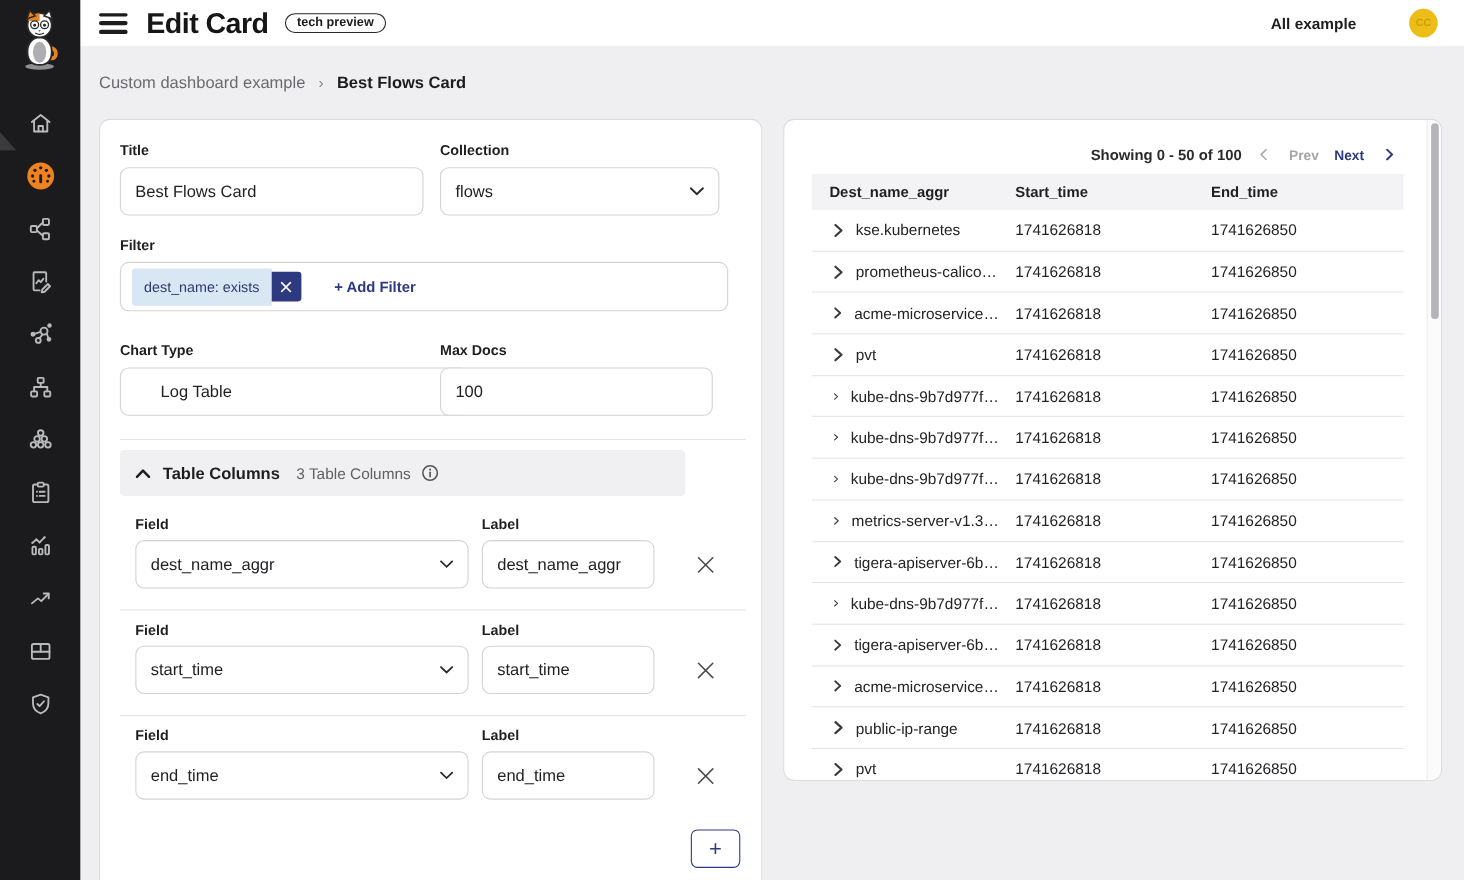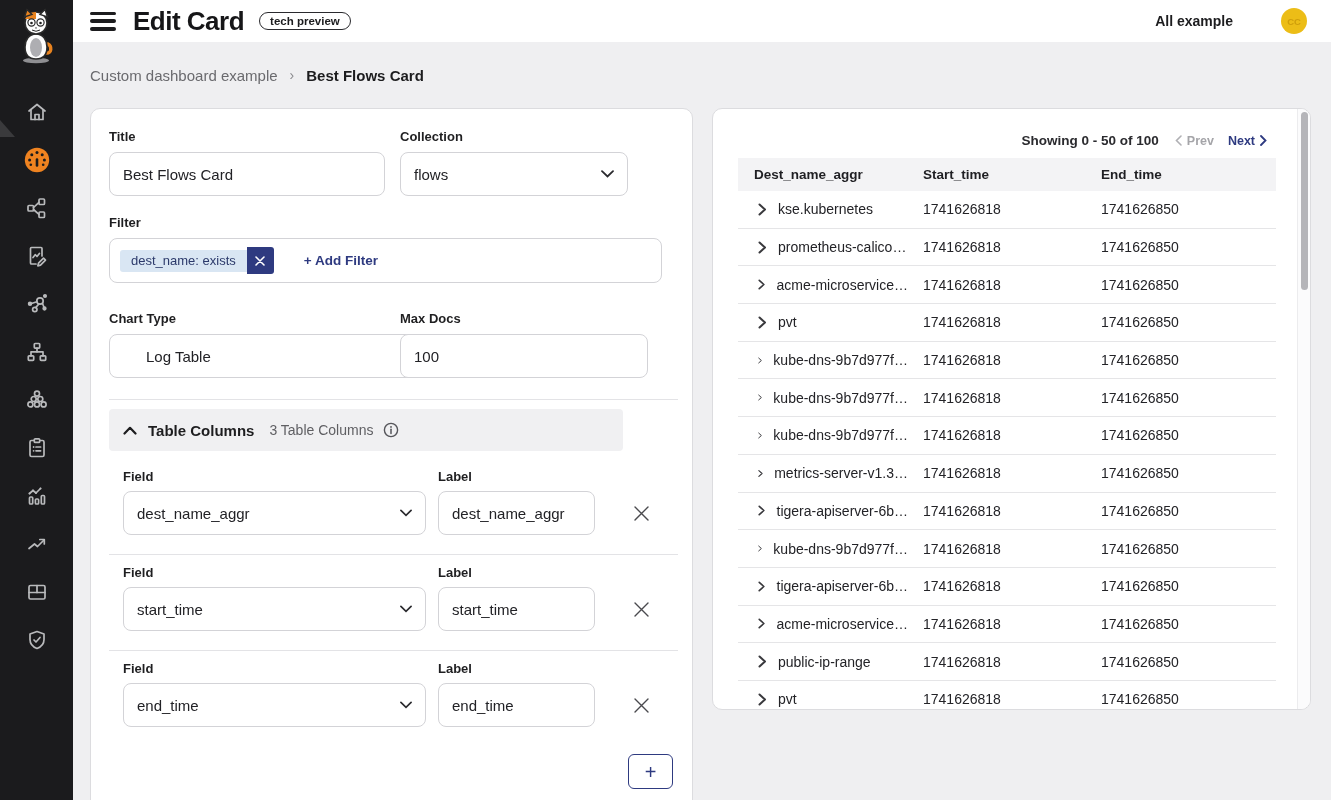--- a/index.html
+++ b/index.html
@@ -39,35 +39,35 @@
   .card { position:absolute; background:#fff; border:1px solid #dcdcdf; border-radius:10px; }
   .left-card  { left:90px;  top:108px; width:603px; height:712px; }
   .right-card { left:712px; top:108px; width:599px; height:602px; overflow:hidden; }
 
   
   .lbl { position:absolute; font-size:13px; font-weight:700; color:#1f1f21; }
   .input { position:absolute; height:44px; border:1px solid #d3d3d7; border-radius:8px; background:#fff; font-family:inherit; font-size:15px; color:#222226; padding:0 13px; outline:none; }
   .select { position:absolute; height:44px; border:1px solid #d3d3d7; border-radius:8px; background:#fff; font-size:15px; color:#222226; display:flex; align-items:center; justify-content:space-between; padding:0 13px; cursor:pointer; }
   .filter-box { position:absolute; left:18px; top:129px; width:553px; height:45px; border:1px solid #d3d3d7; border-radius:8px; display:flex; align-items:center; padding:0 10px; }
   .chip { display:flex; align-items:center; }
-  .chip-txt { background:var(--chip_bg,#d9e6f3); color:#2c3a6b; height:22px; display:flex; align-items:center; padding:0 11px; font-size:13px; border-radius:3px 0 0 3px; }
+  .chip-txt { background:var(--chip_bg,#d9e6f3); color:#2c3a6b; height:34px; display:flex; align-items:center; padding:0 11px; font-size:13px; border-radius:3px 0 0 3px; }
   .chip-x { width:27px; height:27px; background:var(--navy,#2e3a80); border:none; border-radius:0 3px 3px 0; display:flex; align-items:center; justify-content:center; cursor:pointer; }
   .add-filter { margin-left:30px; background:none; border:none; color:var(--navy,#2e3a80); font-family:inherit; font-size:13.5px; font-weight:600; cursor:pointer; }
   .hline { position:absolute; left:18px; width:569px; border-top:1px solid #e3e3e6; }
   .tc-bar { position:absolute; left:18px; top:300px; width:514px; height:42px; background:#f0f0f2; border-radius:4px; display:flex; align-items:center; padding:0 14px; cursor:pointer; }
   .tc-title { font-size:15px; font-weight:700; color:#1d1d1f; margin-left:11px; }
   .tc-count { font-size:14px; color:#5f5f63; margin-left:15px; }
   .tc-info  { margin-left:10px; display:flex; cursor:pointer; }
   .xbtn { position:absolute; width:20px; height:20px; background:none; border:none; cursor:pointer; display:flex; align-items:center; justify-content:center; }
   .add-btn { position:absolute; left:537px; top:645px; width:45px; height:35px; background:#fff; border:1.5px solid var(--navy,#2e3a80); border-radius:6px; color:var(--navy,#2e3a80); font-size:20px; font-weight:400; cursor:pointer; display:flex; align-items:center; justify-content:center; line-height:1; }
 
   
   .pager { position:absolute; top:24px; right:43px; display:flex; align-items:center; }
   .showing { font-size:13.5px; font-weight:600; color:#2a2a2e; }
-  .pg-prev, .pg-next { display:flex; align-items:center; gap:5px; background:none; border:none; font-family:inherit; cursor:pointer; }
+  .pg-prev, .pg-next { display:flex; align-items:center; gap:20px; background:none; border:none; font-family:inherit; cursor:pointer; }
   .pg-prev { margin-left:16px; color:#a5a5a9; font-size:12.5px; font-weight:600; }
   .pg-next { margin-left:14px; color:var(--navy,#2e3a80); font-size:12.5px; font-weight:700; }
   .tbl { position:absolute; left:25px; top:49px; width:538px; }
   .t-head { display:grid; grid-template-columns:170px 178px 1fr; height:33px; background:#f3f3f5; align-items:center; font-size:13.5px; font-weight:700; color:#1f1f23; }
   .t-head .c1 { padding-left:16px; }
   .t-head .c2, .t-head .c3 { padding-left:15px; }
   .t-row { display:grid; grid-template-columns:170px 178px 1fr; height:37.7px; border-bottom:1px solid #e5e5e7; align-items:center; font-size:14px; color:#232327; cursor:pointer; }
   .t-row .c1 { padding-left:20px; display:flex; align-items:center; gap:11px; overflow:hidden; white-space:nowrap; }
   .t-row .c2, .t-row .c3 { padding-left:15px; }
   .sb-track { position:absolute; right:0; top:0; bottom:0; width:13px; background:#fbfbfc; border-left:1px solid #ececee; }
@@ -232,21 +232,21 @@
     <span class="crumb-sep">›</span>
     <span class="crumb-current">Best Flows Card</span>
   </div>
 </div>
 
 <section class="card left-card">
   <div class="lbl" style="left:18px; top:20px;">Title</div>
   <input class="input" style="left: 18px; top: 43px; width: 276px;" value="Best Flows Card">
 
   <div class="lbl" style="left:309px; top:20px;">Collection</div>
-  <div class="select" style="left:309px; top:43px; width:228px;gap:41px;">
+  <div class="select" style="left:309px; top:43px; width:254px;gap:41px;">
     <span>flows</span>
     <svg width="13" height="8" viewBox="0 0 13 8">
         <path d="M1 1.2 L6.5 6.5 L12 1.2" fill="none" stroke="#2a2a2e" stroke-width="1.8" stroke-linecap="round"></path>
       </svg>
   </div>
 
   <div class="lbl" style="left:18px; top:106px;">Filter</div>
   <div class="filter-box">
     <div class="chip">
       <span class="chip-txt">dest_name: exists</span>

